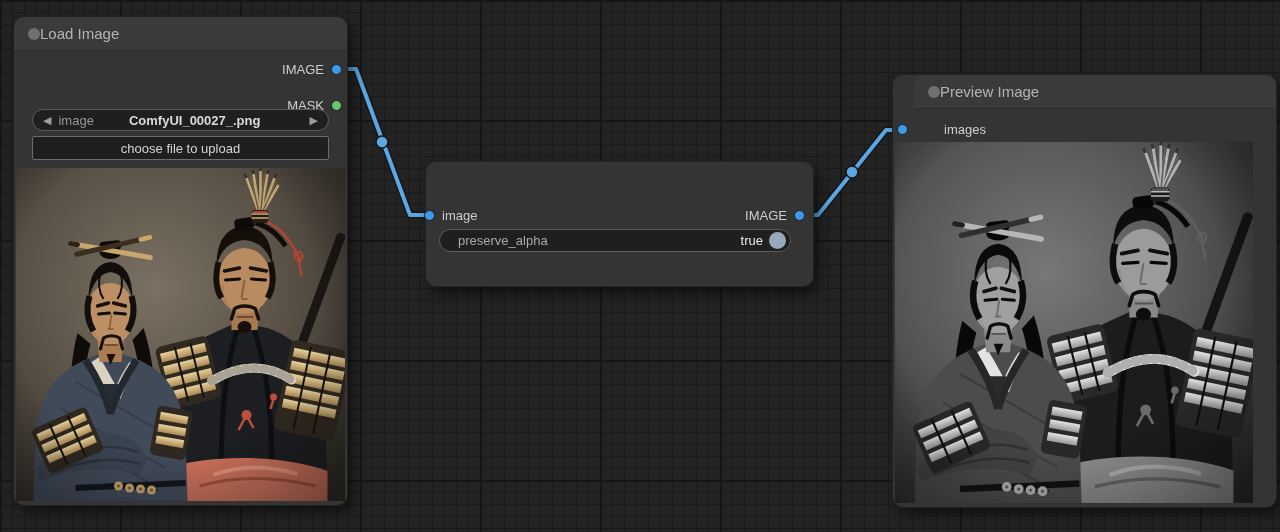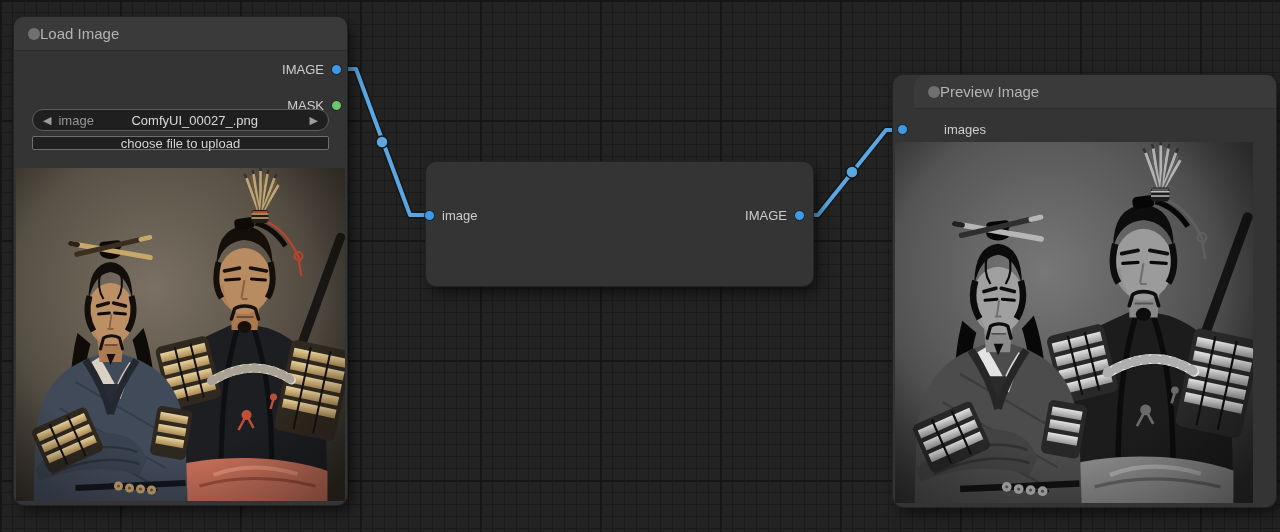--- a/index.html
+++ b/index.html
@@ -30,23 +30,23 @@
     border-radius:2px;flex:0 0 auto;box-sizing:content-box;
   }
   .port{position:absolute;display:flex;align-items:center;gap:7px;height:16px;font-size:13px;color:#cdcdcd;}
   .port-dot{width:11px;height:11px;border-radius:50%;border:1px solid #1d1d1d;box-sizing:border-box;flex:0 0 auto;}
   .combo{
     position:absolute;height:22px;background:#1f1f1f;border:1px solid #5c5c5c;border-radius:12px;
     display:flex;align-items:center;padding:0 10px;font-size:13px;color:#dadada;box-sizing:border-box;
   }
   .combo .arrow{color:#9d9d9d;font-size:11px;line-height:1;}
   .combo .wlabel{color:#989898;margin-left:7px;}
-  .combo .wvalue{flex:1;text-align:center;padding-right:14px;}
+  .combo .wvalue{flex:1;text-align:center;padding-right:14px;font-weight:bold;}
   .btn{
-    position:absolute;height:14px;background:#1f1f1f;border:1px solid #6e6e6e;border-radius:2px;
+    position:absolute;height:24px;background:#1f1f1f;border:1px solid #6e6e6e;border-radius:2px;
     color:#d4d4d4;font-size:13px;display:flex;align-items:center;justify-content:center;box-sizing:border-box;
   }
   .pill{
     position:absolute;height:23px;background:#1f1f1f;border:1px solid #5c5c5c;border-radius:12px;
     display:flex;align-items:center;padding:0 4px 0 18px;font-size:13px;box-sizing:border-box;
   }
   .pill .wlabel{color:#a9a9a9;flex:1;}
   .pill .wvalue{color:#eceaea;margin-right:6px;}
   .toggle-dot{width:17px;height:17px;border-radius:50%;background:#96aabc;flex:0 0 auto;}
   .node-img{position:absolute;overflow:hidden;background:#000;}
@@ -231,20 +231,25 @@
 
 <div class="node" style="left:426px;top:162px;width:387px;height:124px;">
   <div class="port" style="left:-2px;top:45px;">
     <span class="port-dot" style="background:#3d9ae8;"></span>
     <span>image</span>
   </div>
   <div class="port" style="right:8px;top:45px;">
     <span>IMAGE</span>
     <span class="port-dot" style="background:#3d9ae8;"></span>
   </div>
+  <div class="pill" style="left:13px;top:67px;width:352px;">
+    <span class="wlabel">preserve_alpha</span>
+    <span class="wvalue">true</span>
+    <span class="toggle-dot"></span>
+  </div>
 </div>
 
 <div class="node" style="left:893px;top:75px;width:362px;height:432px;padding-left:21px;">
   <div class="node-title">
     <span class="title-dot"></span>
     <span class="title-text">Preview Image</span>
   </div>
   <div class="port" style="left:4px;top:46px;gap:36px;">
     <span class="port-dot" style="background:#3d9ae8;"></span>
     <span>images</span>

